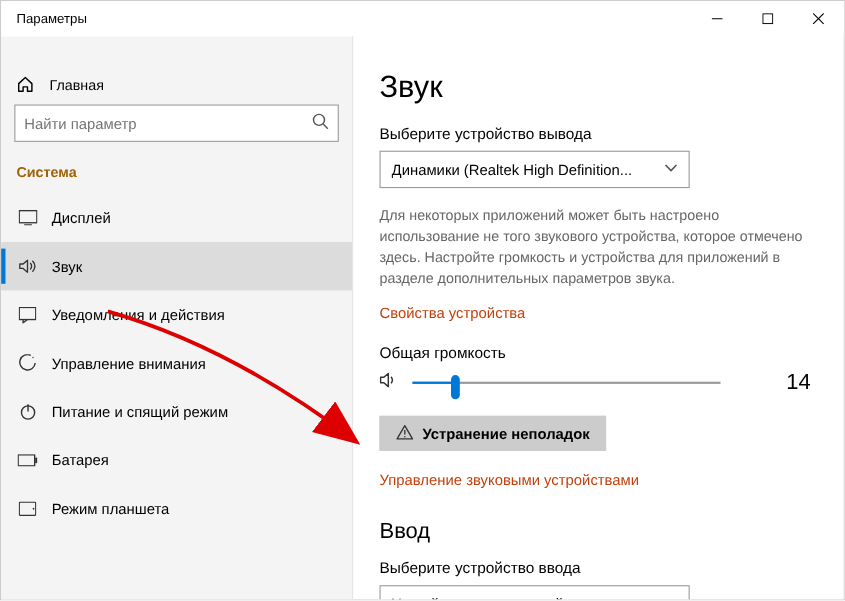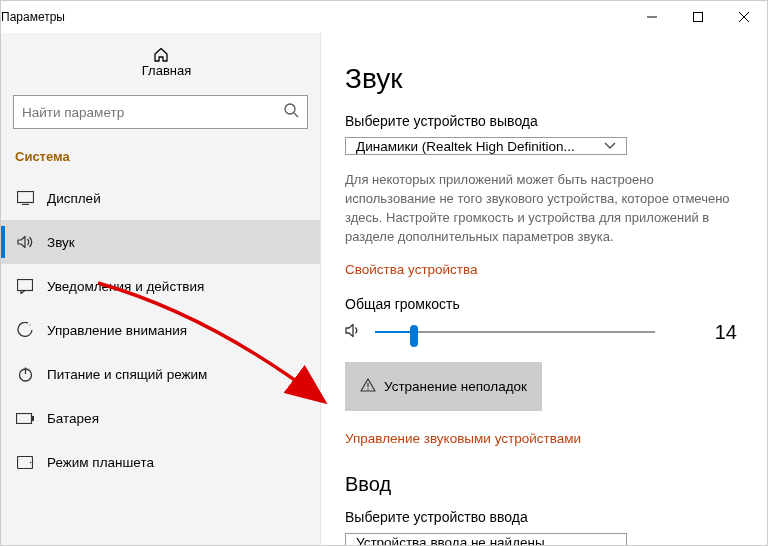--- a/index.html
+++ b/index.html
@@ -1,52 +1,52 @@
 <!DOCTYPE html>
 <html><head>
 <meta charset="utf-8">
 <style>
   * { box-sizing: border-box; margin: 0; padding: 0; font-family: "Segoe UI", Tahoma, sans-serif; }
   body { width: 768px; height: 546px; background: #fff; overflow: hidden; position: relative; }
   .window { width: 768px; height: 546px; display: flex; flex-direction: column; background: #fff; border: 1px solid #ccc; }
   .titlebar { height: 32px; display: flex; align-items: center; background: #fff; }
-  .titlebar .title { font-size: 12px; padding-left: 0; color: #000; flex: 1; }
+  .titlebar .title { font-size: 12px; padding-left: 14px; color: #000; flex: 1; }
   .win-btns { display: flex; height: 100%; }
   .win-btn { width: 46px; display: flex; align-items: center; justify-content: center; font-size: 10px; color: #000; }
   .win-btn svg { display: block; }
   .content { display: flex; flex: 1; overflow: hidden; }
   .left { width: 320px; background: #f4f4f4; padding: 14px 0 0 0; display: flex; flex-direction: column; border-right: 1px solid #e5e5e5; }
-  .home-row { display: flex; align-items: center; padding: 0 12px; height: 38px; margin-bottom: 6px; flex-direction: column; }
+  .home-row { display: flex; align-items: flex-end; padding: 0 12px; height: 38px; margin-bottom: 6px; }
   .home-row .hi { width: 20px; display:flex; justify-content:center;}
   .home-row .lbl { font-size: 13px; margin-left: 12px; color:#000;}
   .search-box { margin: 4px 12px 14px 12px; height: 34px; border: 1px solid #999; background: #fff; display: flex; align-items: center; padding: 0 8px; }
   .search-box input { flex: 1; border: none; outline: none; font-size: 13.5px; background: transparent; color:#555; }
   .search-box .sicon { color:#555; }
   .section-title { font-size: 13px; font-weight: 600; padding: 6px 14px 12px 14px; color:#a16207;}
   .menu-item { display: flex; align-items: center; height: 44px; padding: 0 14px; font-size: 13.5px; color: #000; position: relative; }
   .menu-item.active { background: #dcdcdc; }
   .menu-item.active::before { content:""; position:absolute; left:0; top:6px; bottom:6px; width:4px; background:#0078d7;}
   .menu-item .mi { width: 20px; display:flex; justify-content:center; color:#333;}
   .menu-item .ml { margin-left: 12px; text-align: center; }
   .right { flex: 1; padding: 30px 30px 0 24px; overflow-y: hidden; color:#000;}
   .h1 { font-size: 28px; font-weight: 400; margin-bottom: 18px; }
   .label { font-size: 14px; margin: 12px 0 8px 0; color:#000;}
-  .dropdown { width: 282px; height: 18px; border: 1px solid #999; display: flex; align-items: center; padding: 0 10px; font-size: 13.5px; background:#fff;}
+  .dropdown { width: 282px; height: 34px; border: 1px solid #999; display: flex; align-items: center; padding: 0 10px; font-size: 13.5px; background:#fff;}
   .dropdown .dt { flex: 1; overflow: hidden; white-space: nowrap; text-overflow: ellipsis; }
   .dropdown .cv { font-size: 10px; color:#555;}
   .note { font-size: 13px; color: #666; margin: 16px 0 14px 0; line-height: 1.45; max-width: 400px;}
   .link { color: #c2410c; font-size: 13.5px; display:inline-block; }
   .slider-row { display: flex; align-items: center; margin: 2px 0 18px 0; }
   .spk { width: 20px; margin-right: 10px; }
   .slider { position: relative; width: 280px; height: 24px; }
   .track { position: absolute; top: 11px; left: 0; right: 0; height: 2px; background: #999; }
   .fill { position: absolute; top: 11px; left: 0; height: 2px; background: #0078d7; }
   .thumb { position: absolute; top: 5px; width: 8px; height: 22px; background: #0078d7; border-radius: 4px; transform: translateX(-4px); }
   .volval { font-size: 20px; margin-left: auto; font-weight:400; }
-  .btn { height: 49px; background: #ccc; border:1px solid #ccc; display: inline-flex; align-items: center; padding: 0 14px; font-size: 13.5px; }
+  .btn { height: 32px; background: #ccc; border:1px solid #ccc; display: inline-flex; align-items: center; padding: 0 14px; font-size: 13.5px; font-weight: bold; }
   .btn .bi { margin-right: 8px; }
   .h2 { font-size: 20px; font-weight: 400; margin: 26px 0 12px 0;}
   .arrow-svg { position: absolute; left: 90px; top: 275px; pointer-events: none; }
 </style>
 </head>
 <body>
 
 <div class="window">
   <div class="titlebar">
     <div class="title">Параметры</div>

